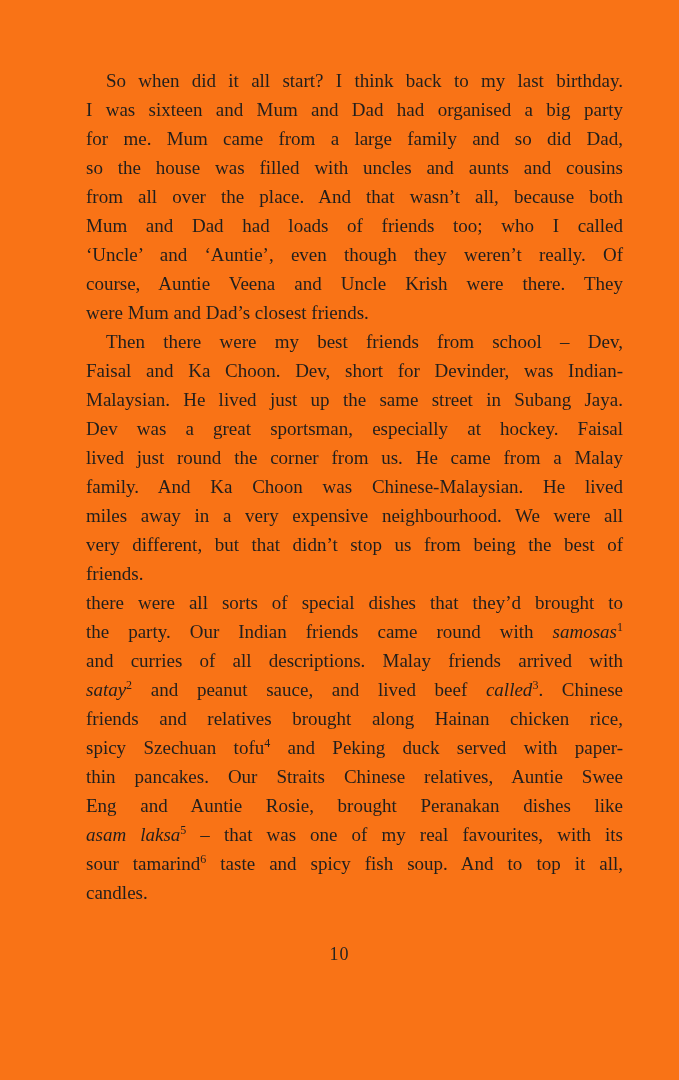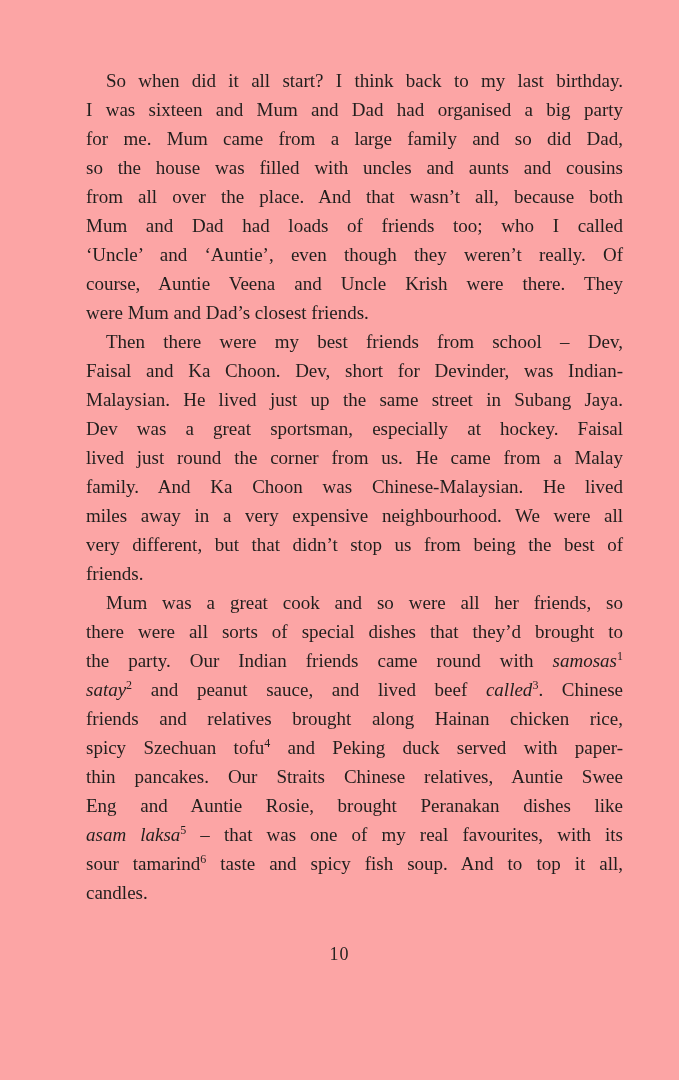--- a/index.html
+++ b/index.html
@@ -4,21 +4,21 @@
 <style>
   html, body {
     margin: 0;
     padding: 0;
     background: #ffffff;
   }
   .page {
     position: relative;
     width: 679px;
     height: 1080px;
-    background: #fca5a5;
+    background: #f97316;
     overflow: hidden;
     font-family: "Liberation Serif", "DejaVu Serif", serif;
     color: #211f1d;
   }
   .text-block {
     position: absolute;
     left: 86px;
     top: 66px;
     width: 537px;
   }
@@ -78,23 +78,23 @@
         <div class="line"><span>Faisal and Ka Choon. Dev, short for Devinder, was Indian-</span></div>
         <div class="line"><span>Malaysian. He lived just up the same street in Subang Jaya.</span></div>
         <div class="line"><span>Dev was a great sportsman, especially at hockey. Faisal</span></div>
         <div class="line"><span>lived just round the corner from us. He came from a Malay</span></div>
         <div class="line"><span>family. And Ka Choon was Chinese-Malaysian. He lived</span></div>
         <div class="line"><span>miles away in a very expensive neighbourhood. We were all</span></div>
         <div class="line"><span>very different, but that didn’t stop us from being the best of</span></div>
         <div class="line last"><span>friends.</span></div>
       </div>
       <div class="para">
-        <div class="line first"><span>Mum was a great cook and so were all her friends, so</span></div>
         <div class="line"><span>there were all sorts of special dishes that they’d brought to</span></div>
         <div class="line"><span>the party. Our Indian friends came round with </span><i>samosas</i><sup>1</sup></div>
+        <div class="line"><span>and curries of all descriptions. Malay friends arrived with</span></div>
         <div class="line"><i>satay</i><sup>2</sup><span> and peanut sauce, and lived beef </span><i>called</i><sup>3</sup><span>. Chinese</span></div>
         <div class="line"><span>friends and relatives brought along Hainan chicken rice,</span></div>
         <div class="line"><span>spicy Szechuan tofu</span><sup>4</sup><span> and Peking duck served with paper-</span></div>
         <div class="line"><span>thin pancakes. Our Straits Chinese relatives, Auntie Swee</span></div>
         <div class="line"><span>Eng and Auntie Rosie, brought Peranakan dishes like</span></div>
         <div class="line"><i>asam laksa</i><sup>5</sup><span> – that was one of my real favourites, with its</span></div>
         <div class="line"><span>sour tamarind</span><sup>6</sup><span> taste and spicy fish soup. And to top it all,</span></div>
         <div class="line last"><span>candles.</span></div>
       </div>
     </main>

